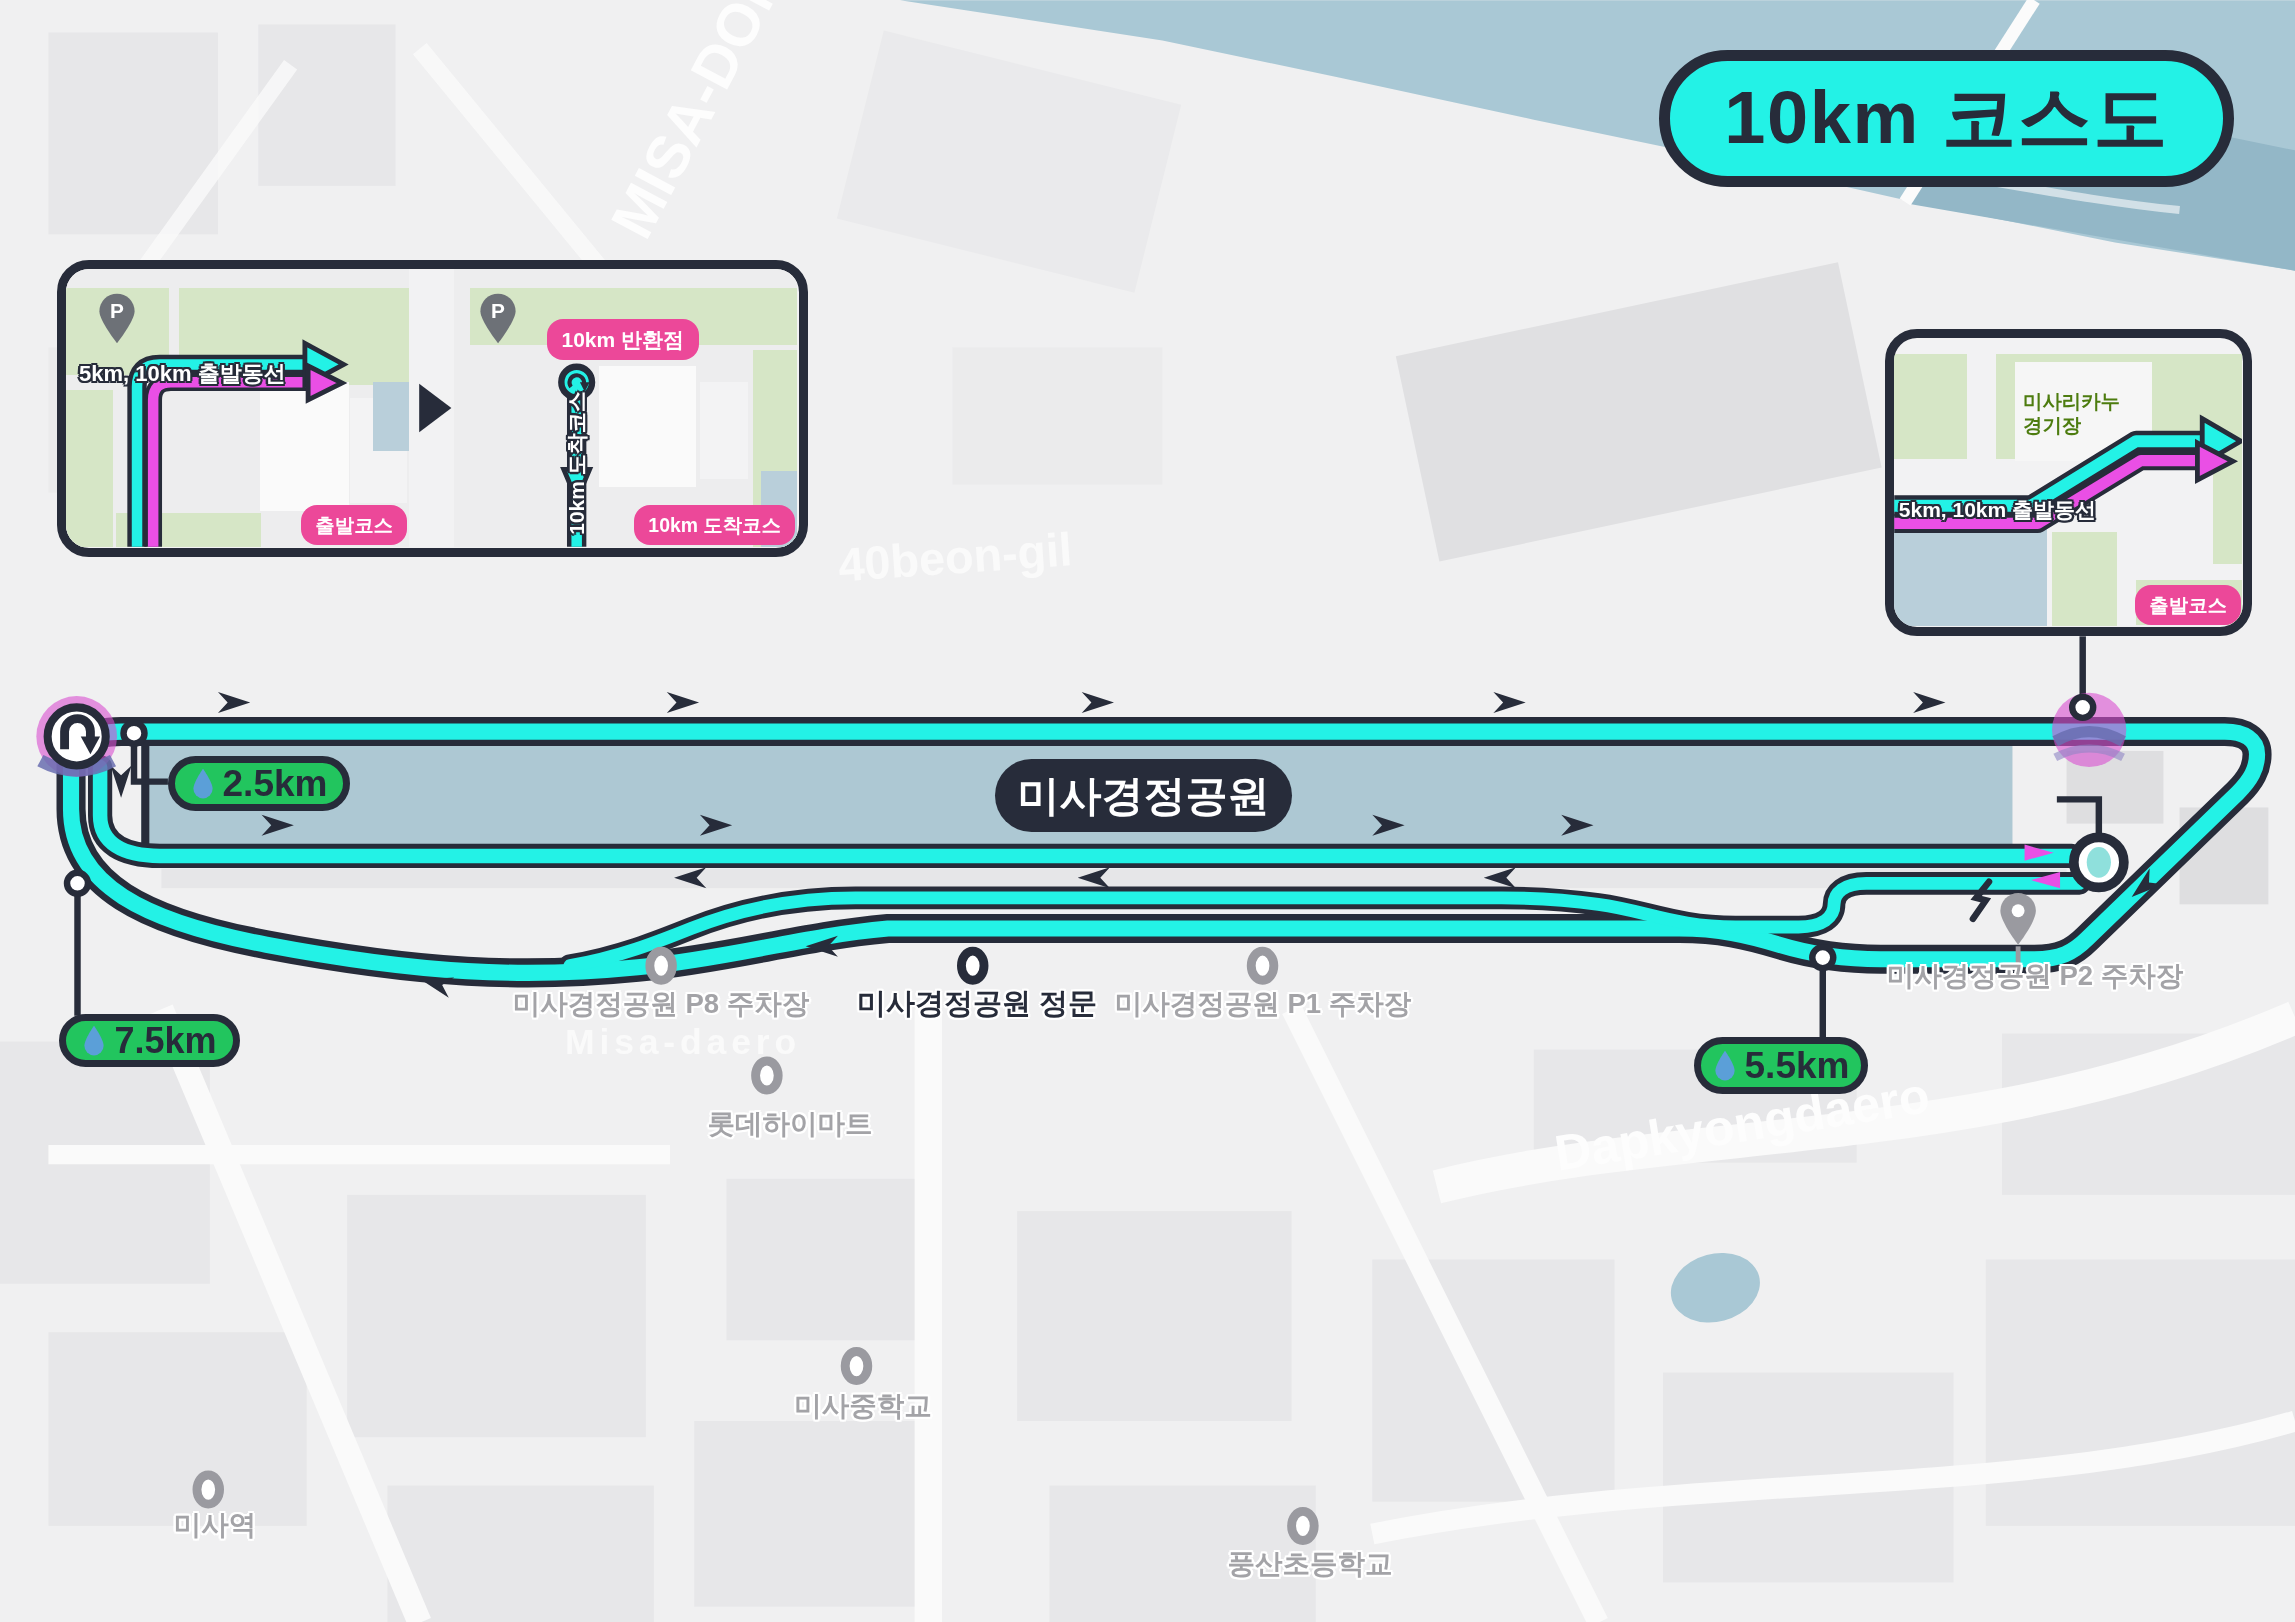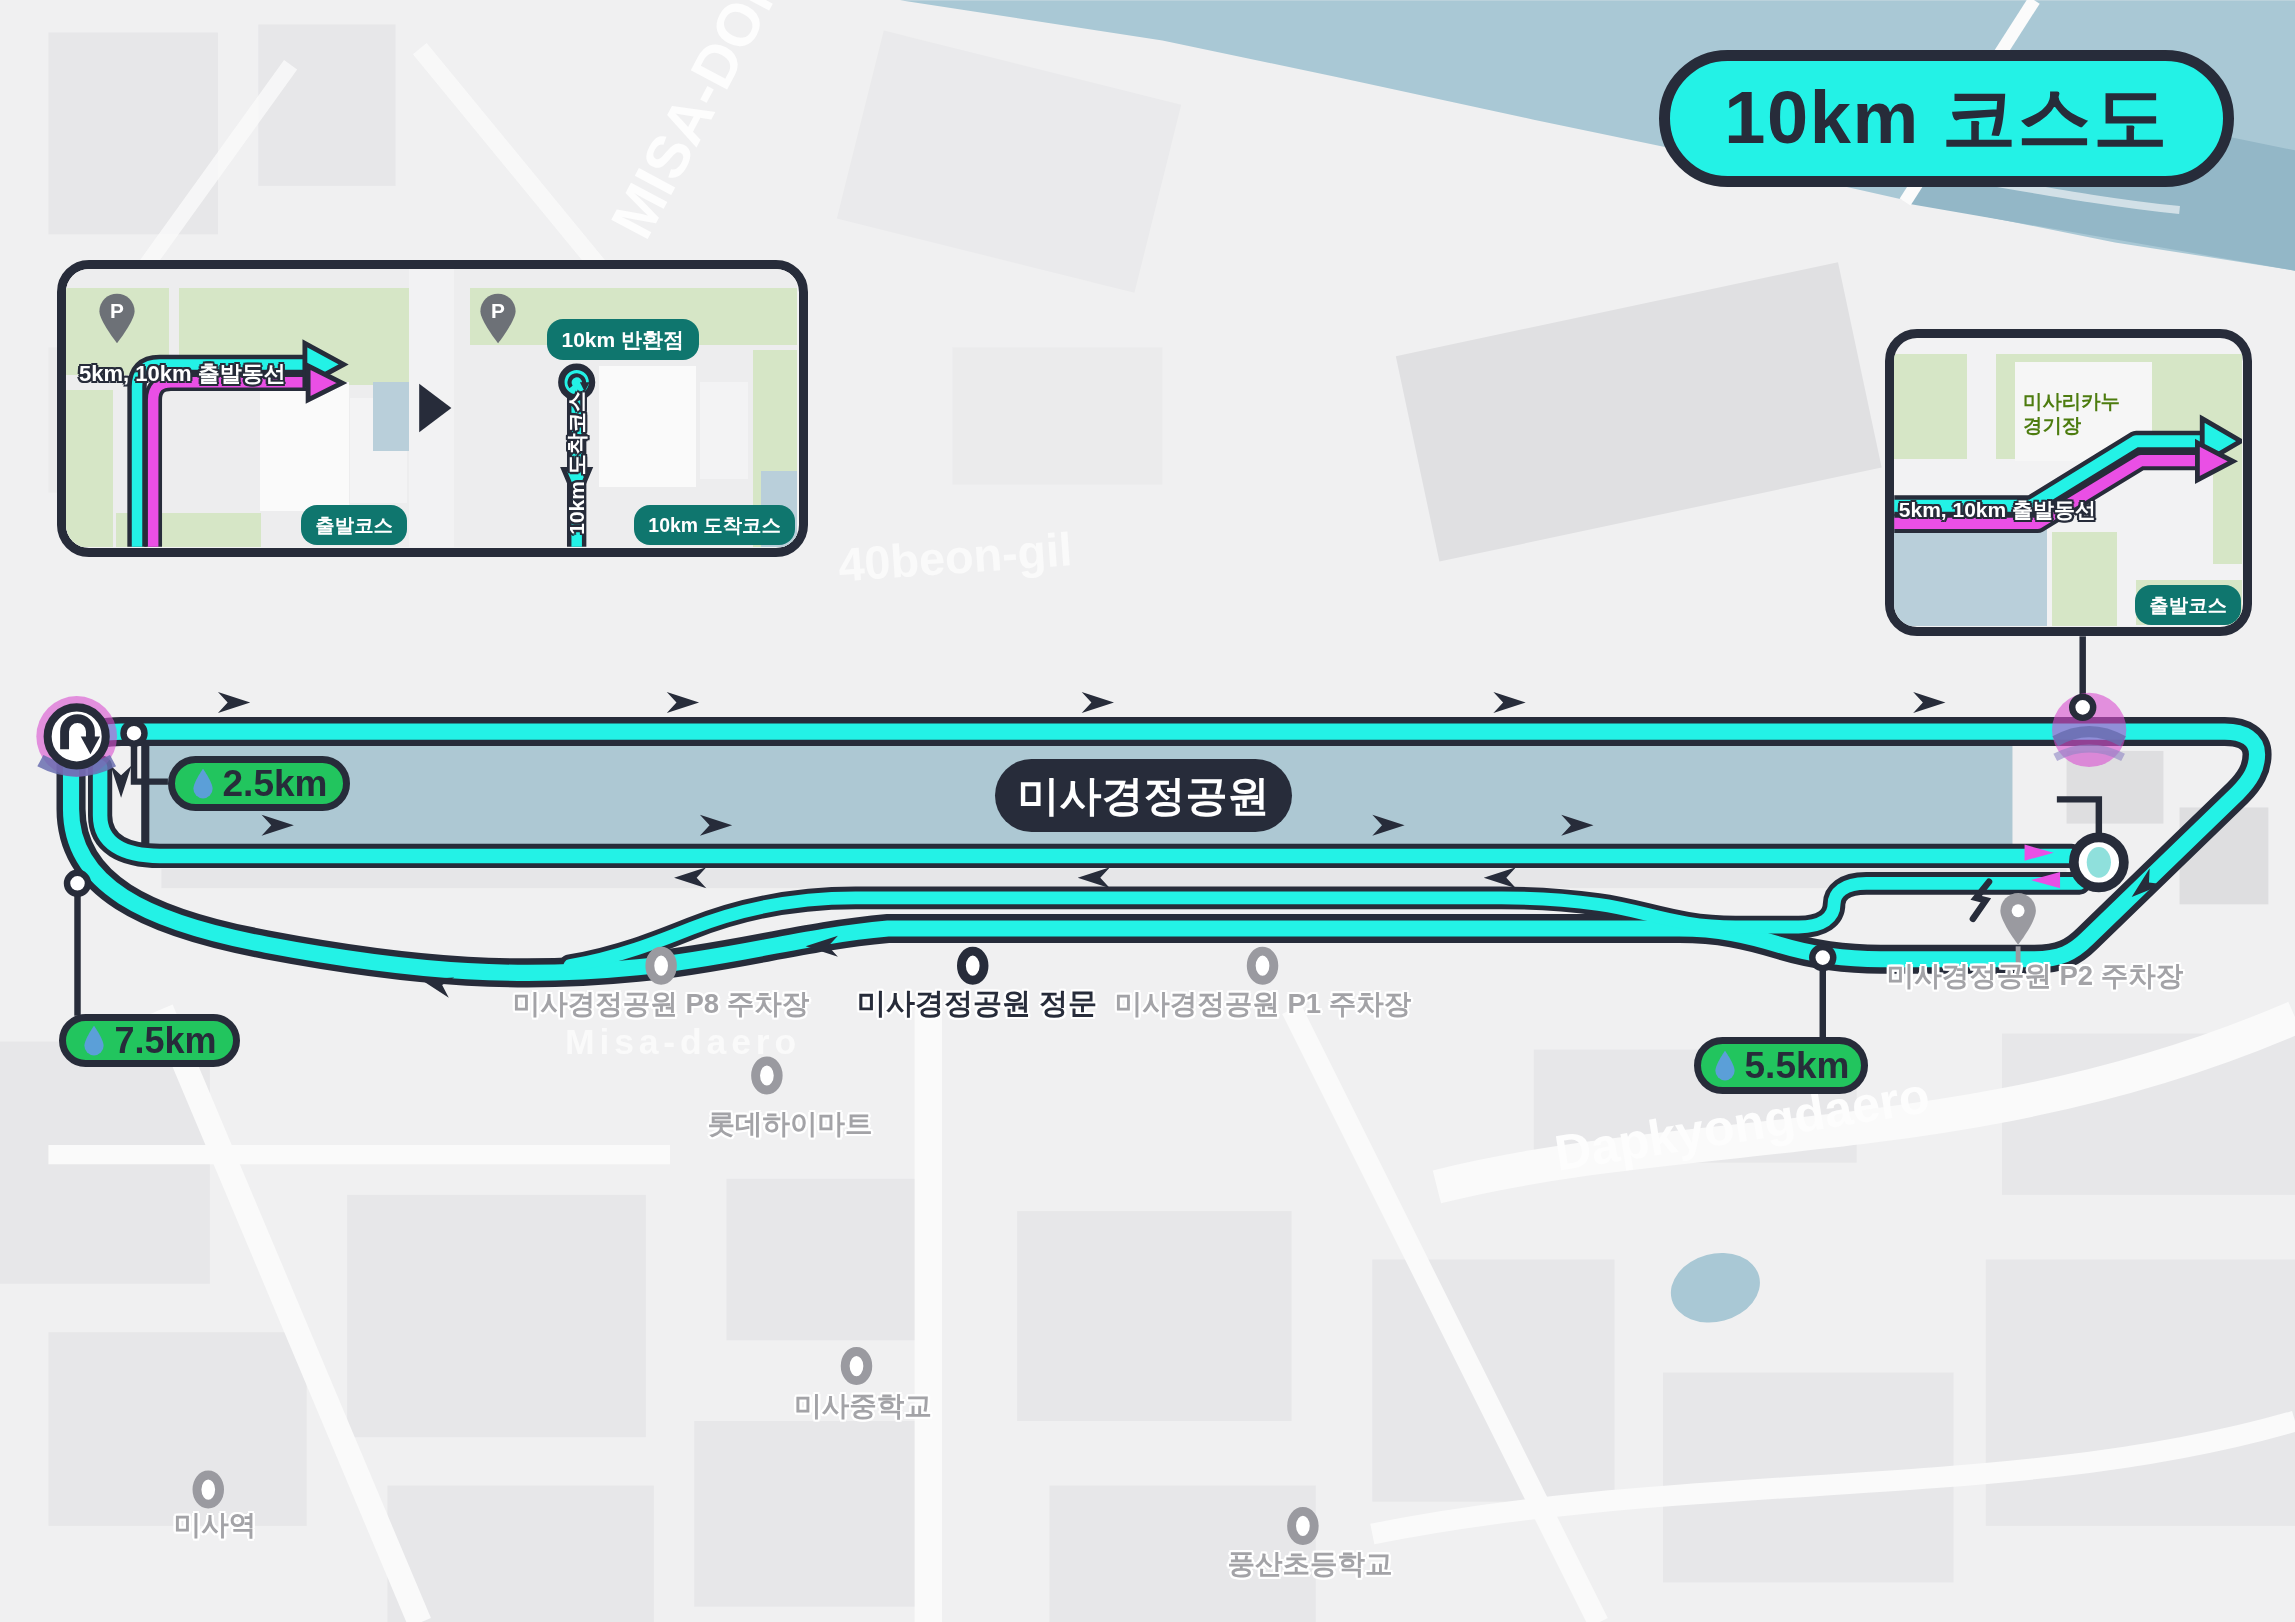--- a/index.html
+++ b/index.html
@@ -29,21 +29,21 @@
   #inset-ta{left:57px;top:260px;width:751px;height:297px;}
   #inset-start{left:1885px;top:329px;width:367px;height:307px;}
   #caption-bar{left:52px;top:559px;width:762px;height:84px;background:#272c3a;border-radius:21px;
     color:#ffffff;font-size:36px;font-weight:900;white-space:nowrap;}
   .panel{position:absolute;top:0;height:278px;overflow:hidden;background:#ededee;}
   .gblock{position:absolute;background:#d6e6c6;}
   .wblock{position:absolute;background:#fafafa;}
   .bblock{position:absolute;background:#b9cfda;}
   .outline-dark{color:#ffffff;font-weight:900;white-space:nowrap;
     text-shadow:2.4px 0 0 #272c3a,-2.4px 0 0 #272c3a,0 2.4px 0 #272c3a,0 -2.4px 0 #272c3a,1.6px 1.6px 0 #272c3a,-1.6px 1.6px 0 #272c3a,1.6px -1.6px 0 #272c3a,-1.6px -1.6px 0 #272c3a;}
-  .dark-chip{position:absolute;background:#0f766e;color:#ffffff;font-weight:900;border-radius:16px;
+  .dark-chip{position:absolute;background:#ec4899;color:#ffffff;font-weight:900;border-radius:16px;
     padding:6.5px 14.5px;font-size:19.4px;white-space:nowrap;}
   .route-label{position:absolute;font-size:22px;}
 </style>
 </head>
 <body>
 
 <div id="stage">
 
 <svg id="baseSvg" width="2295" height="1623" viewBox="0 0 2843 2010">
   <defs>

